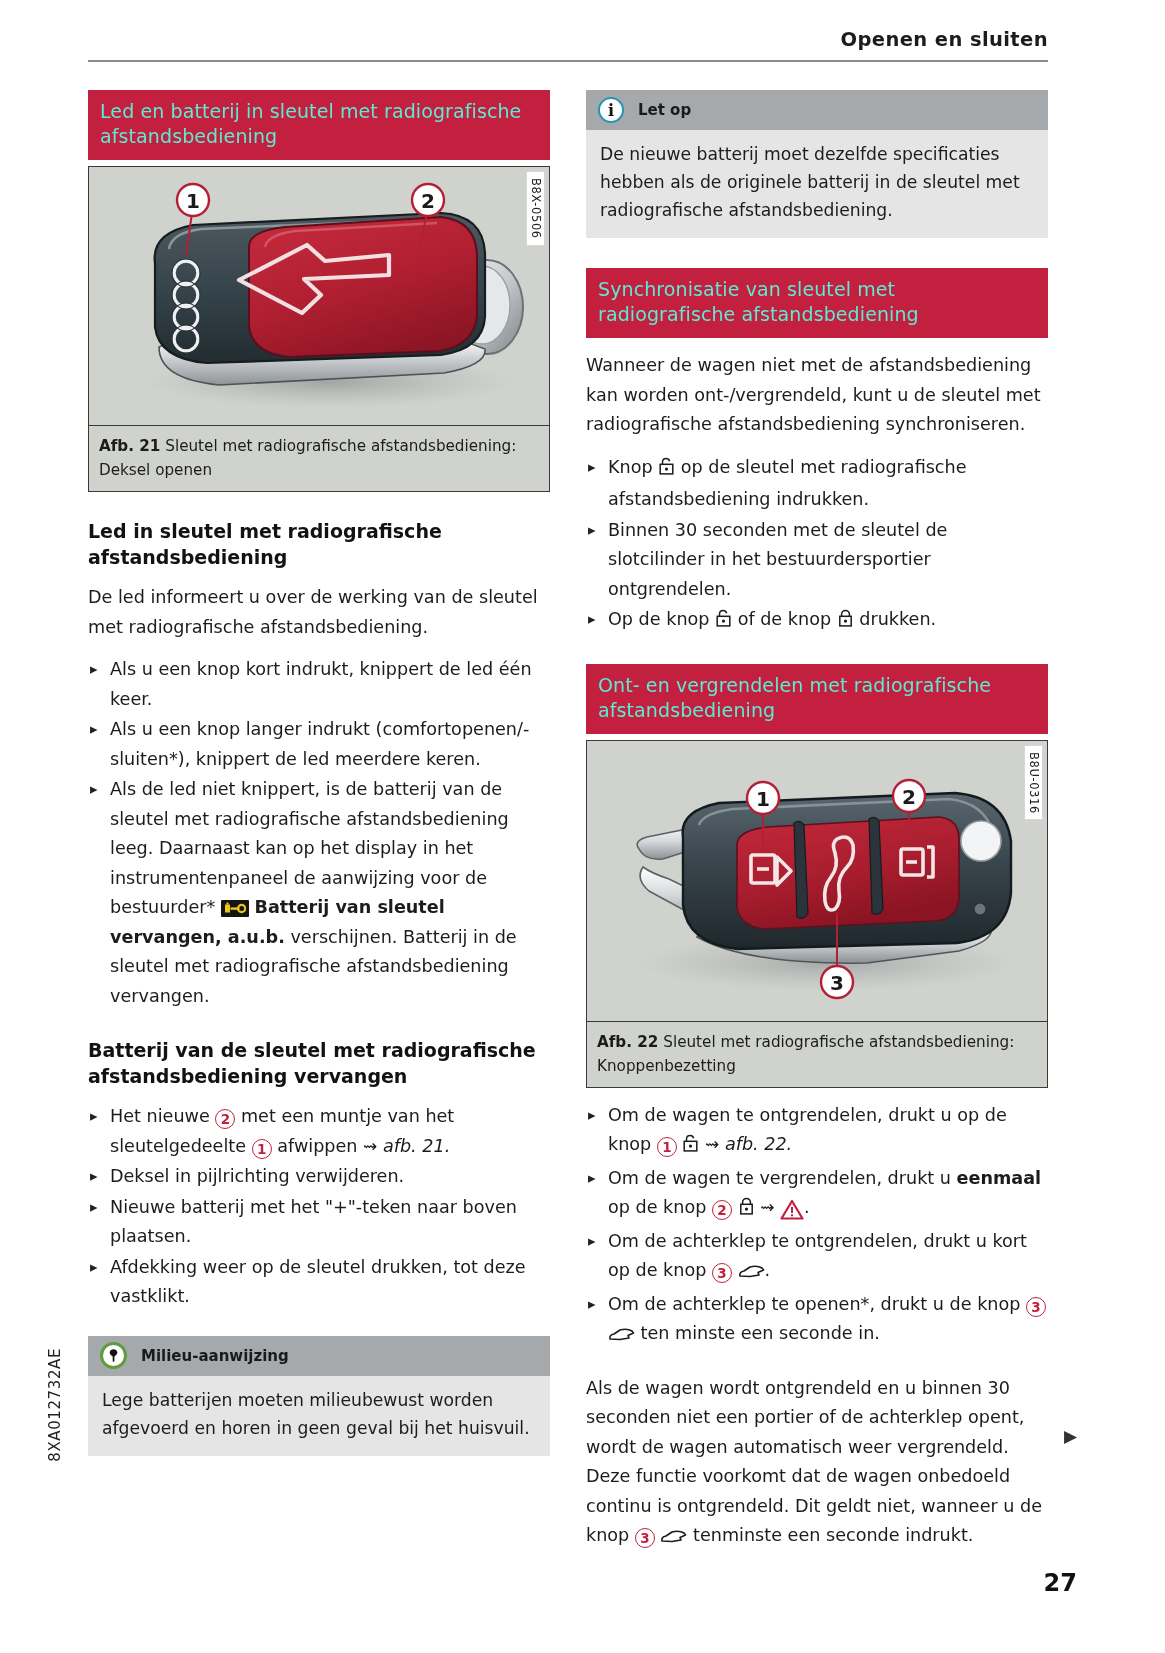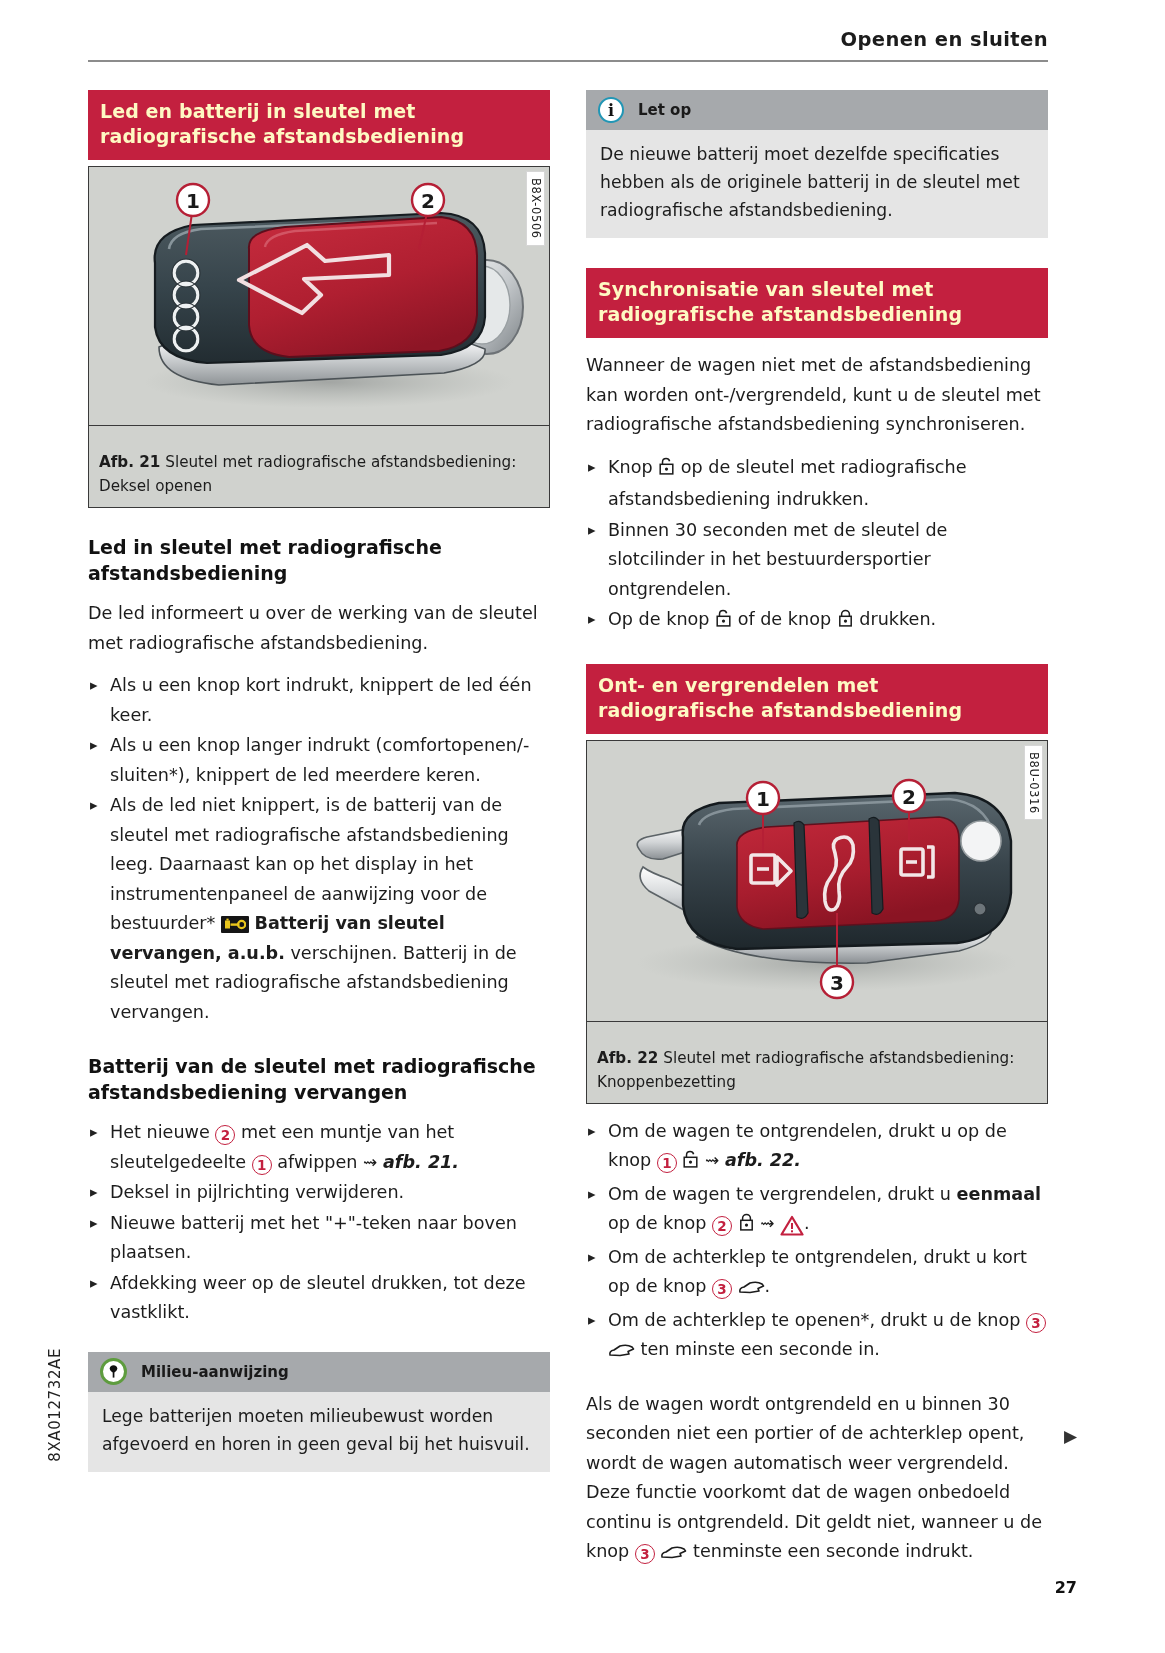--- a/index.html
+++ b/index.html
@@ -31,22 +31,22 @@
   }
 
   
   .col{position:absolute; width:462px;}
   .col-left{left:88px; top:90px;}
   .col-right{left:586px; top:90px;}
 
   
   .sect-head{
     background:#c3203f;
-    color:#fef9c3;
-    font-weight:bold;
+    color:#5eead4;
+    font-weight:normal;
     font-size:19px;
     line-height:25px;
     padding:9px 20px 11px 12px;
     box-sizing:border-box;
     letter-spacing:.1px;
   }
 
   
   .note{ margin:0; }
   .note-head{
@@ -105,21 +105,21 @@
     font-size:11.5px;
     letter-spacing:.6px;
     color:#222;
     line-height:1;
   }
   .fig-caption{
     background:#d0d2ce;
     border-top:1.5px solid #3a3a3a;
     font-size:15.2px;
     line-height:24px;
-    padding:24px 10px 9px 10px;
+    padding:8px 10px 9px 10px;
     color:#1c1c1c;
   }
   .fig-caption b{font-weight:bold;}
 
   
   h3.sub{
     font-size:19px; font-weight:bold; line-height:26px;
     margin:26px 0 0 0; color:#121212;
   }
   p.body{
@@ -132,21 +132,21 @@
     font-size:17.6px; line-height:29.5px;
     padding-left:22px; position:relative;
     margin-bottom:1px;
   }
   ul.bullets li::before{
     content:"\25B8";
     position:absolute; left:2px; top:0;
     font-size:15px; color:#222;
   }
   b.strong{font-weight:bold;}
-  i.ital{font-style:italic;font-weight:bold;}
+  i.ital{font-style:italic;}
 
   
   .ic{display:inline-block;vertical-align:-3px;}
   .lock-svg{width:17px;height:20px;}
   .circnum{
     display:inline-block;
     width:20px;height:20px;line-height:18px;
     border:1.6px solid #c3203f;border-radius:50%;
     color:#c3203f;font-size:13.5px;font-weight:bold;
     text-align:center;vertical-align:-2px;
@@ -165,21 +165,21 @@
   
   .side-code{
     position:absolute; left:46px; top:1348px;
     writing-mode:vertical-rl;
     transform:rotate(180deg);
     font-size:15px; letter-spacing:.6px; color:#222;
   }
   
   .pageno{
     position:absolute; right:88px; bottom:56px;
-    font-size:16px; font-weight:bold; color:#111;
+    font-size:24px; font-weight:bold; color:#111;
   }
   .cont-arrow{
     position:absolute; right:88px; top:1426px;
     color:#333; font-size:17px;
   }
 </style>
 </head>
 <body>
 
 <div class="page">

